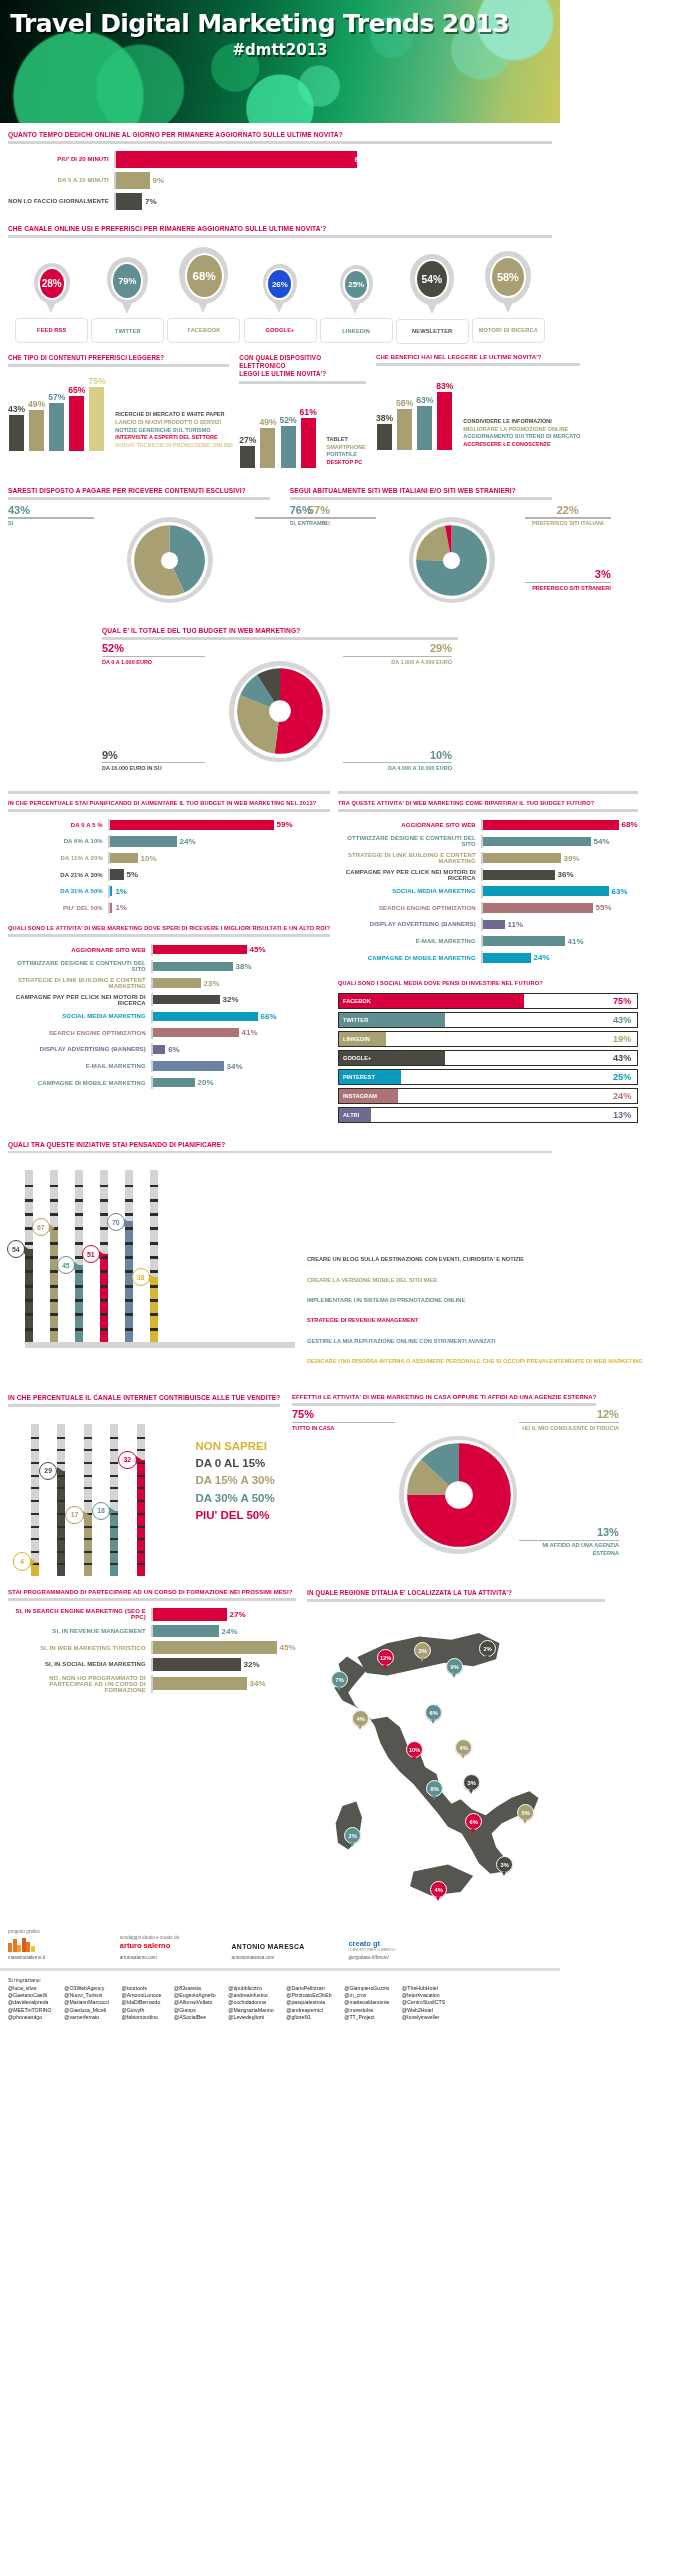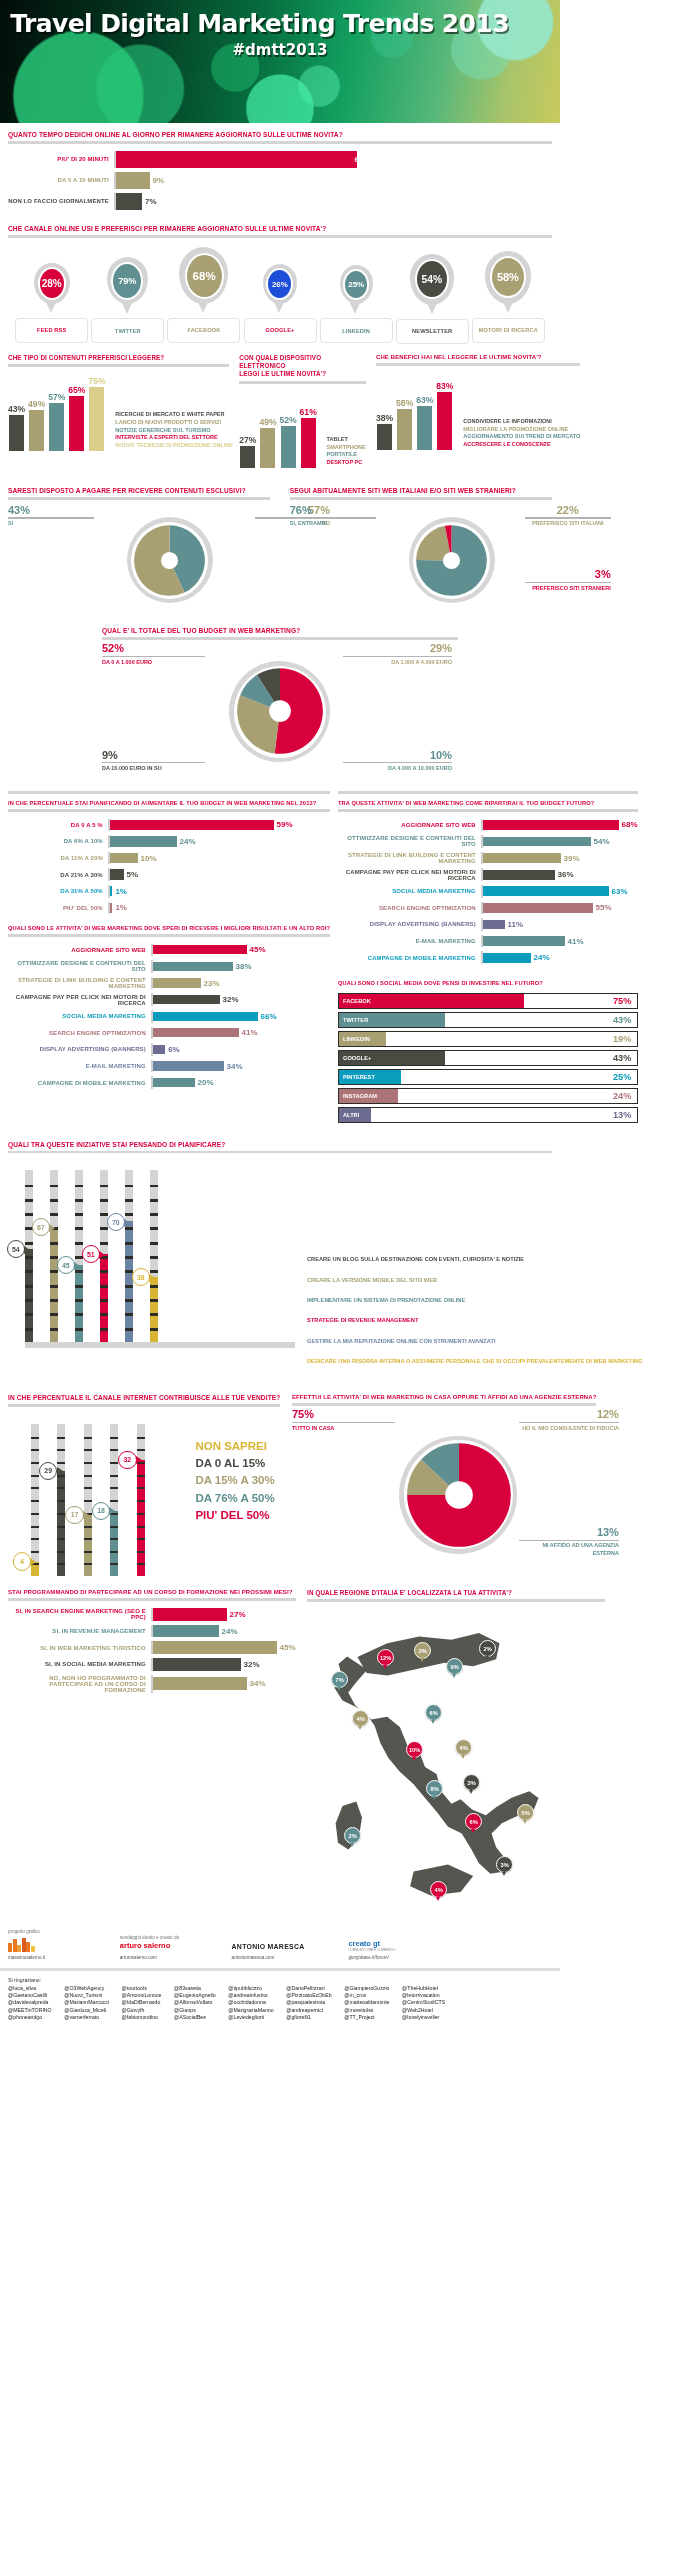--- a/index.html
+++ b/index.html
@@ -986,21 +986,21 @@
                       <span style="color:#d8003c">32</span>
                     </div>
                   </div>
                 </div>
               </div>
           </div>
           <div style="padding-left:3.4px;align-self:flex-start;padding-top:16px;" id="q14-legend">
               <div style="font-size: 11.5px; font-weight: bold; color: rgb(216, 180, 52); margin-bottom: 5.2px; white-space: nowrap;">NON SAPREI</div>
               <div style="font-size: 11.5px; font-weight: bold; color: rgb(74, 74, 66); margin-bottom: 5.2px; white-space: nowrap;">DA 0 AL 15%</div>
               <div style="font-size: 11.5px; font-weight: bold; color: rgb(168, 160, 114); margin-bottom: 5.2px; white-space: nowrap;">DA 15% A 30%</div>
-              <div style="font-size: 11.5px; font-weight: bold; color: rgb(95, 143, 144); margin-bottom: 5.2px; white-space: nowrap;">DA 76% A 50%</div>
+              <div style="font-size: 11.5px; font-weight: bold; color: rgb(95, 143, 144); margin-bottom: 5.2px; white-space: nowrap;">DA 30% A 50%</div>
               <div style="font-size: 11.5px; font-weight: bold; color: rgb(216, 0, 60); margin-bottom: 5.2px; white-space: nowrap;">PIU' DEL 50%</div>
             </div>
         </div>
       </div>
       <div style="width:333px;">
         <div class="q" style="font-size:6px;">EFFETTUI LE ATTIVITA' DI WEB MARKETING IN CASA OPPURE TI AFFIDI AD UNA AGENZIE ESTERNA?</div>
         <div class="rule"></div>
         <div id="q15-donut" style="position:relative;height:172px;">
             <div class="donut-ring" style="left: 107px; top: 30px; width: 118px; height: 118px;"></div>
             <div class="donut-ring" style="left: 112px; top: 34px; width: 109px; height: 109px; background: rgb(255, 255, 255);"></div>

